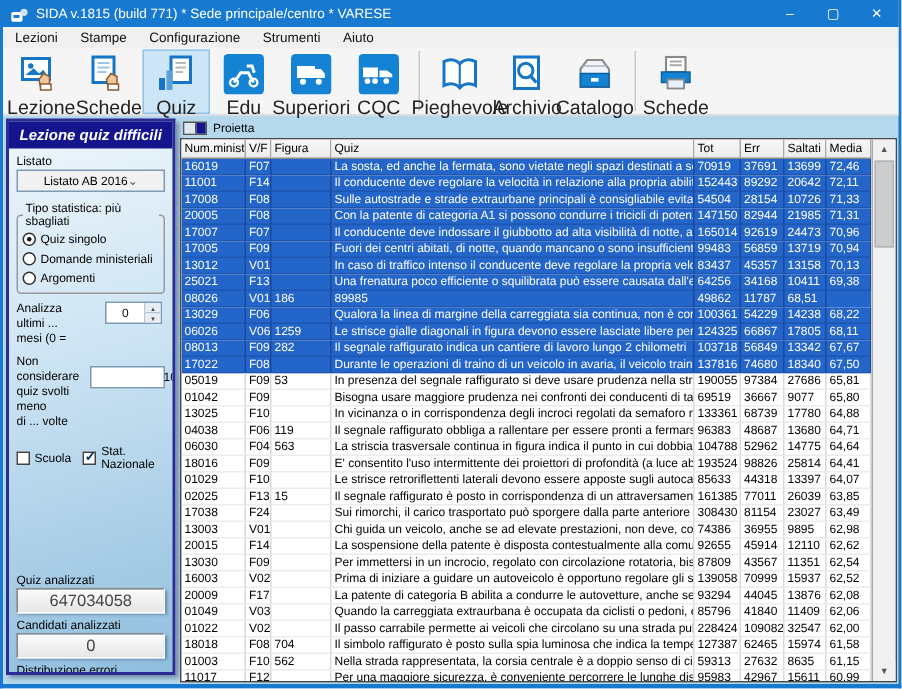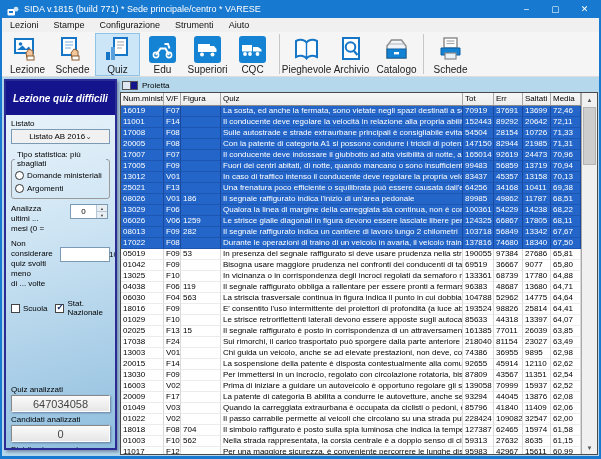--- a/index.html
+++ b/index.html
@@ -16,29 +16,29 @@
   .win-btn{width:29px;height:18px;display:flex;align-items:center;justify-content:center;font-size:9px;color:#fff;}
   
   .menubar{height:14px;background:#f0f0f0;display:flex;align-items:center;padding-left:8px;gap:15px;flex:0 0 auto;}
   .menu-item{font-size:9px;color:#111;}
   
   .toolbar{height:45px;background:#f5f5f5;border-bottom:1px solid #dcdcdc;display:flex;align-items:flex-start;padding:1px 3px;flex:0 0 auto;}
   .tb-btn{width:45px;height:43px;display:flex;flex-direction:column;align-items:center;justify-content:flex-start;padding-top:2px;border:1px solid transparent;}
   .tb-btn.sel{background:#cde6f7;border:1px solid #90c3e8;}
   .tb-icon{width:27px;height:27px;display:block;}
   .tb-icon svg{width:27px;height:27px;display:block;}
-  .tb-label{font-size:10px;color:#222;margin-top:1px;white-space:nowrap;}
+  .tb-label{font-size:13px;color:#222;margin-top:1px;white-space:nowrap;}
   .tb-sep{width:1px;height:40px;background:#c8c8c8;margin:1px 4px 0 4px;}
   
   .content{flex:1;display:flex;padding:2px 1px 0 2px;overflow:hidden;}
   
   .sidebar{width:113px;flex:0 0 auto;display:flex;flex-direction:column;margin-bottom:6px;
     border:2px solid #2b2b96;background:linear-gradient(165deg,#eef6fc 0%,#cfe5f4 40%,#8fbede 100%);
     box-shadow:2px 2px 3px rgba(0,0,40,.35);}
-  .sb-header{height:34px;background:#14148c;color:#fff;font-size:10px;font-weight:bold;font-style:italic;
+  .sb-header{height:18px;background:#14148c;color:#fff;font-size:10px;font-weight:bold;font-style:italic;
     display:flex;align-items:center;justify-content:center;flex:0 0 auto;}
   .sb-body{flex:1;padding:3px 5px;font-size:8px;color:#000;overflow:hidden;}
   .sb-label{font-size:8px;margin:1px 0 1px;}
   .select{height:15px;background:#f1f1f1;border:1px solid #7a9ab5;display:flex;align-items:center;justify-content:center;padding:0 3px;}
   .select .chev{color:#555;font-size:8px;line-height:6px;}
   fieldset.statgroup{margin:6px 0 0 0;border:1px solid #9a9a9a;border-radius:3px;padding:1px 3px 3px 3px;}
   fieldset.statgroup legend{font-size:8px;padding:0 2px;}
   .radio-row{display:flex;align-items:center;gap:3px;height:13px;}
   .radio{width:9px;height:9px;border-radius:50%;border:1px solid #333;background:#fff;position:relative;flex:0 0 auto;}
   .radio.on::after{content:"";position:absolute;left:2px;top:2px;width:3px;height:3px;border-radius:50%;background:#111;}
@@ -236,20 +236,24 @@
       <div class="sb-body">
         <div class="sb-label">Listato</div>
         <div class="select">
           <span>Listato AB 2016</span>
           <span class="chev">⌄</span>
         </div>
         <fieldset class="statgroup">
           <legend>Tipo statistica: più sbagliati</legend>
           <div>
               <div class="radio-row">
+                <span class="radio on"></span>
+                <span class="radio-lbl">Quiz singolo</span>
+              </div>
+              <div class="radio-row">
                 <span class="radio"></span>
                 <span class="radio-lbl">Domande ministeriali</span>
               </div>
               <div class="radio-row">
                 <span class="radio"></span>
                 <span class="radio-lbl">Argomenti</span>
               </div>
             </div>
         </fieldset>
         <div>
@@ -397,21 +401,20 @@
                 <div class="tc">Una frenatura poco efficiente o squilibrata può essere causata dall'eccessivo gioco del pedale</div>
                 <div class="tc">64256</div>
                 <div class="tc">34168</div>
                 <div class="tc">10411</div>
                 <div class="tc">69,38</div>
               </div>
               <div class="trow sel">
                 <div class="tc">08026</div>
                 <div class="tc">V01)</div>
                 <div class="tc">186</div>
-                <div class="tc">Il segnale raffigurato indica l'inizio di un'area pedonale</div>
                 <div class="tc">89985</div>
                 <div class="tc">49862</div>
                 <div class="tc">11787</div>
                 <div class="tc">68,51</div>
               </div>
               <div class="trow sel">
                 <div class="tc">13029</div>
                 <div class="tc">F06)</div>
                 <div class="tc"></div>
                 <div class="tc">Qualora la linea di margine della carreggiata sia continua, non è consentito effettuare l'inversi</div>
@@ -528,21 +531,21 @@
                 <div class="tc">161385</div>
                 <div class="tc">77011</div>
                 <div class="tc">26039</div>
                 <div class="tc">63,85</div>
               </div>
               <div class="trow">
                 <div class="tc">17038</div>
                 <div class="tc">F24)</div>
                 <div class="tc"></div>
                 <div class="tc">Sui rimorchi, il carico trasportato può sporgere dalla parte anteriore fino ai 3/10 della lunghezz</div>
-                <div class="tc">218040</div>
+                <div class="tc">308430</div>
                 <div class="tc">81154</div>
                 <div class="tc">23027</div>
                 <div class="tc">63,49</div>
               </div>
               <div class="trow">
                 <div class="tc">13003</div>
                 <div class="tc">V01)</div>
                 <div class="tc"></div>
                 <div class="tc">Chi guida un veicolo, anche se ad elevate prestazioni, non deve, comunque, superare i limiti d</div>
                 <div class="tc">74386</div>

